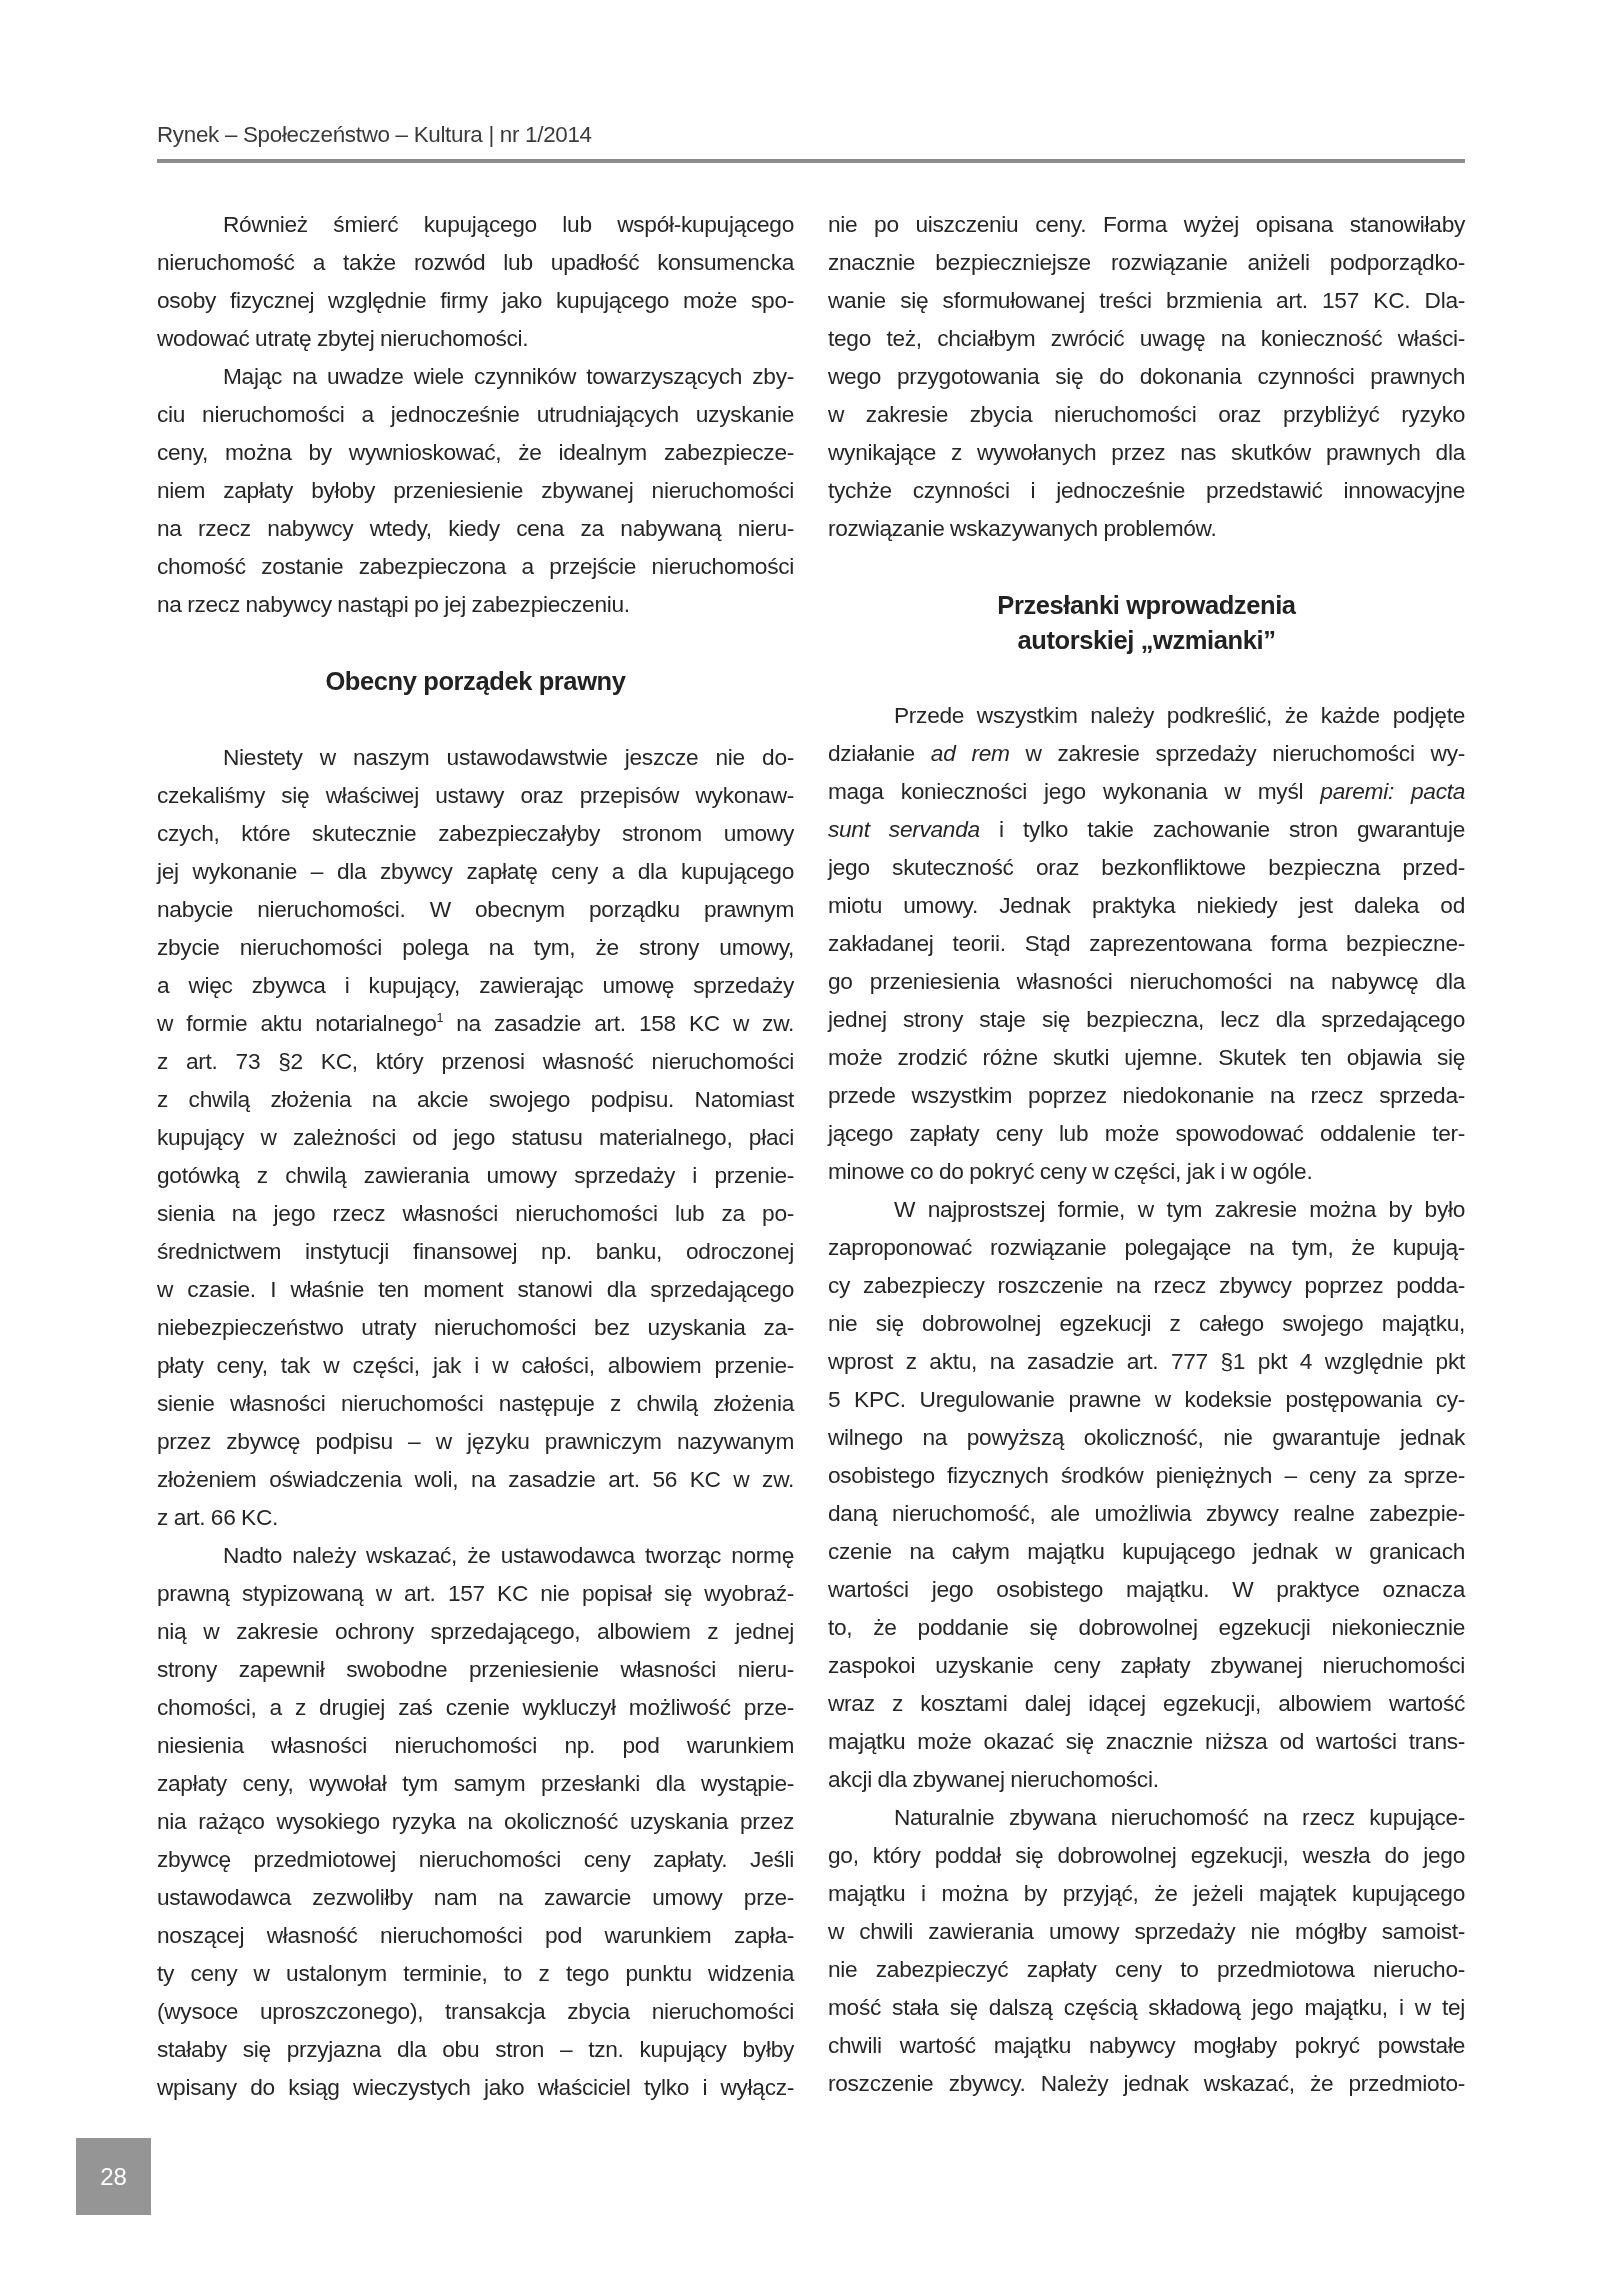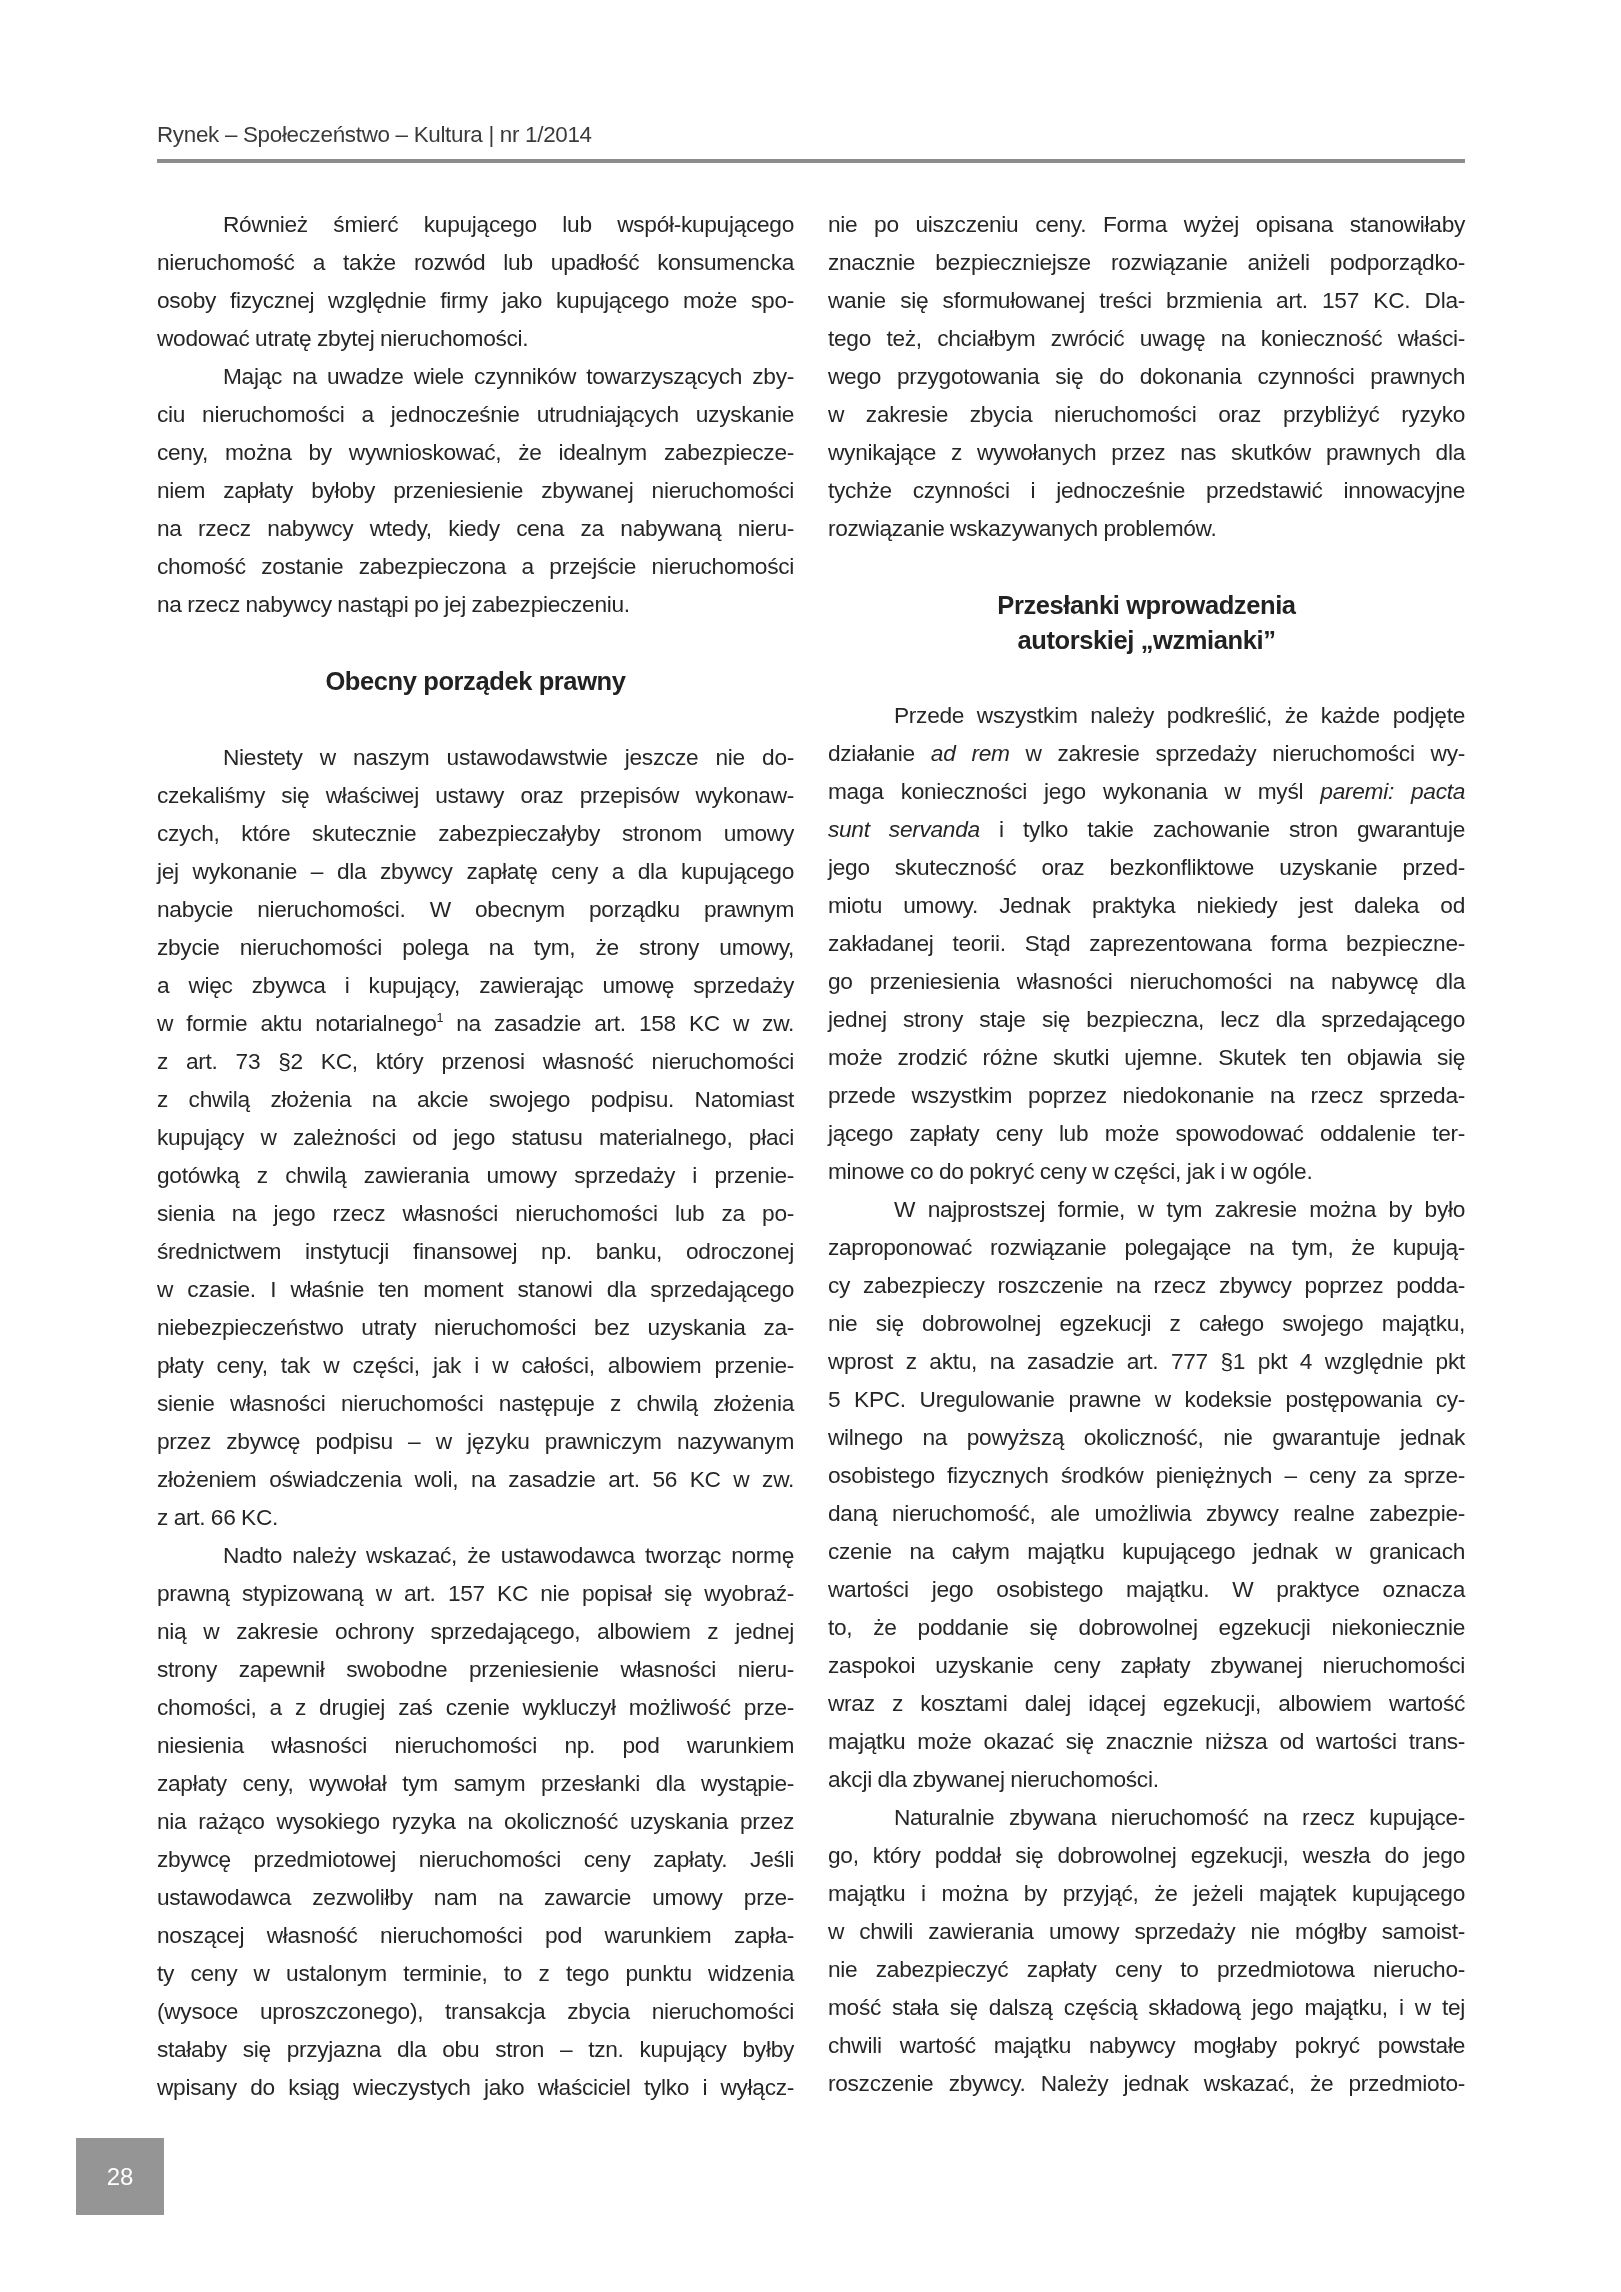--- a/index.html
+++ b/index.html
@@ -16,21 +16,21 @@
   .line.last { text-align-last: left; }
   .line.indent { padding-left: 66px; }
   .heading { display: block; text-align: center; font-weight: bold; font-size: 25.5px; letter-spacing: -0.4px;
              line-height: 35px; color: #222; }
   .gap-before-h { height: 41px; }
   .gap-after-h { height: 39px; }
   .gap-after-h2 { height: 38px; }
   .gap-before-h2 { height: 41px; }
   sup { font-size: 12.5px; line-height: 0; vertical-align: 9px; }
   em { font-style: italic; }
-  .page-number-box { position: absolute; left: 76px; top: 2138px; width: 88px; height: 77px; background: #959595;
+  .page-number-box { position: absolute; left: 76px; top: 2138px; width: 75px; height: 77px; background: #959595;
                      color: #ffffff; font-size: 24px; display: flex; align-items: center; justify-content: center; }
 </style>
 </head>
 <body>
 
 <div class="running-head">Rynek – Społeczeństwo – Kultura | nr 1/2014</div>
 <div class="head-rule"></div>
 
 <div class="column col-left">
   <div>
@@ -114,21 +114,21 @@
     <span style="display:block">Przesłanki wprowadzenia</span>
     <span style="display:block">autorskiej „wzmianki”</span>
   </div>
   <div class="gap-after-h2"></div>
   <div>
     <span class="line indent">Przede wszystkim należy podkreślić, że każde podjęte</span>
     <span class="line"><span>działanie </span><em>ad rem</em><span> w zakresie sprzedaży nieruchomości wy-</span></span>
     <span class="line"><span>maga konieczności jego wykonania w myśl </span><em>paremi: pacta</em></span>
     <span class="line"><em>sunt servanda</em><span> i tylko takie zachowanie stron gwarantuje</span></span>
     <div>
-        <span class="line">jego skuteczność oraz bezkonfliktowe uzyskanie przed-</span>
+        <span class="line">jego skuteczność oraz bezkonfliktowe bezpieczna przed-</span>
         <span class="line">miotu umowy. Jednak praktyka niekiedy jest daleka od</span>
         <span class="line">zakładanej teorii. Stąd zaprezentowana forma bezpieczne-</span>
         <span class="line">go przeniesienia własności nieruchomości na nabywcę dla</span>
         <span class="line">jednej strony staje się bezpieczna, lecz dla sprzedającego</span>
         <span class="line">może zrodzić różne skutki ujemne. Skutek ten objawia się</span>
         <span class="line">przede wszystkim poprzez niedokonanie na rzecz sprzeda-</span>
         <span class="line">jącego zapłaty ceny lub może spowodować oddalenie ter-</span>
         <span class="line last">minowe co do pokryć ceny w części, jak i w ogóle.</span>
       </div>
   </div>

